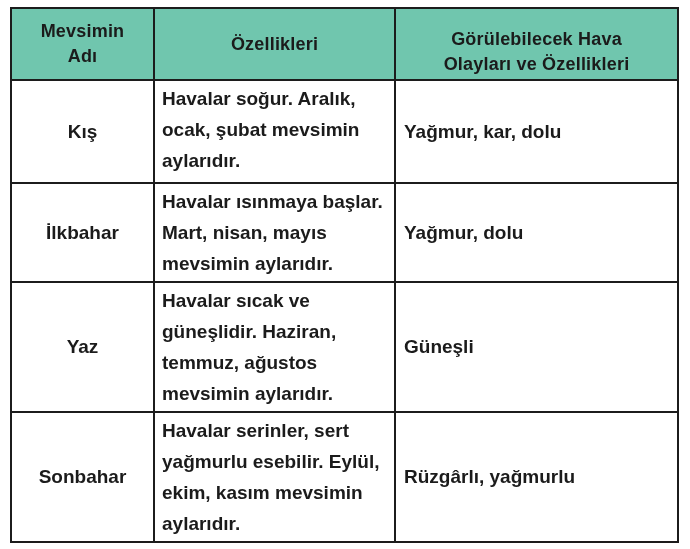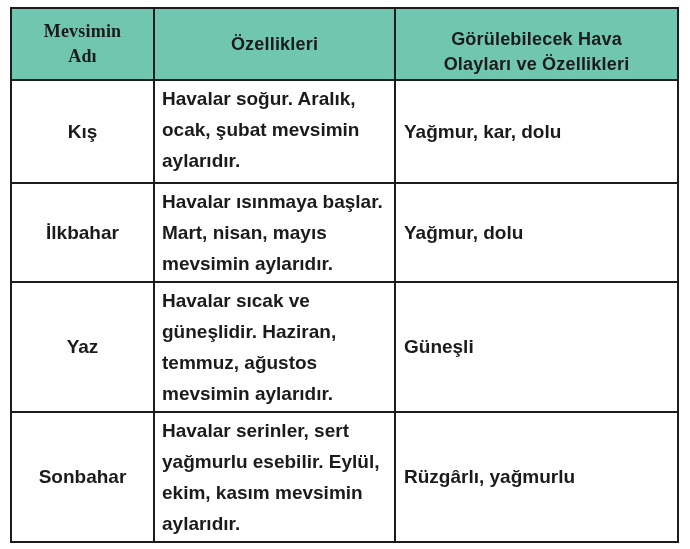--- a/index.html
+++ b/index.html
@@ -39,21 +39,21 @@
     background: var(--header-bg);
     height: 70px;
     font-size: 18px;
     font-weight: 700;
     text-align: center;
     vertical-align: middle;
     line-height: 25px;
     letter-spacing: 0.2px;
     padding: 2px;
   }
-  .hdr-narrow { display: inline-block; max-width: 100px; font-family: Liberation Serif, serif; }
+  .hdr-narrow { display: inline-block; max-width: 100px; }
   .hdr-wide  { display: inline-block; max-width: 222px; margin-top: 16px; }
   .seasons-table tbody td {
     font-size: 19px;
     background: #fff;
     font-weight: bold;
   }
   .season-cell {
     text-align: center;
     vertical-align: middle;
     padding: 20px;

